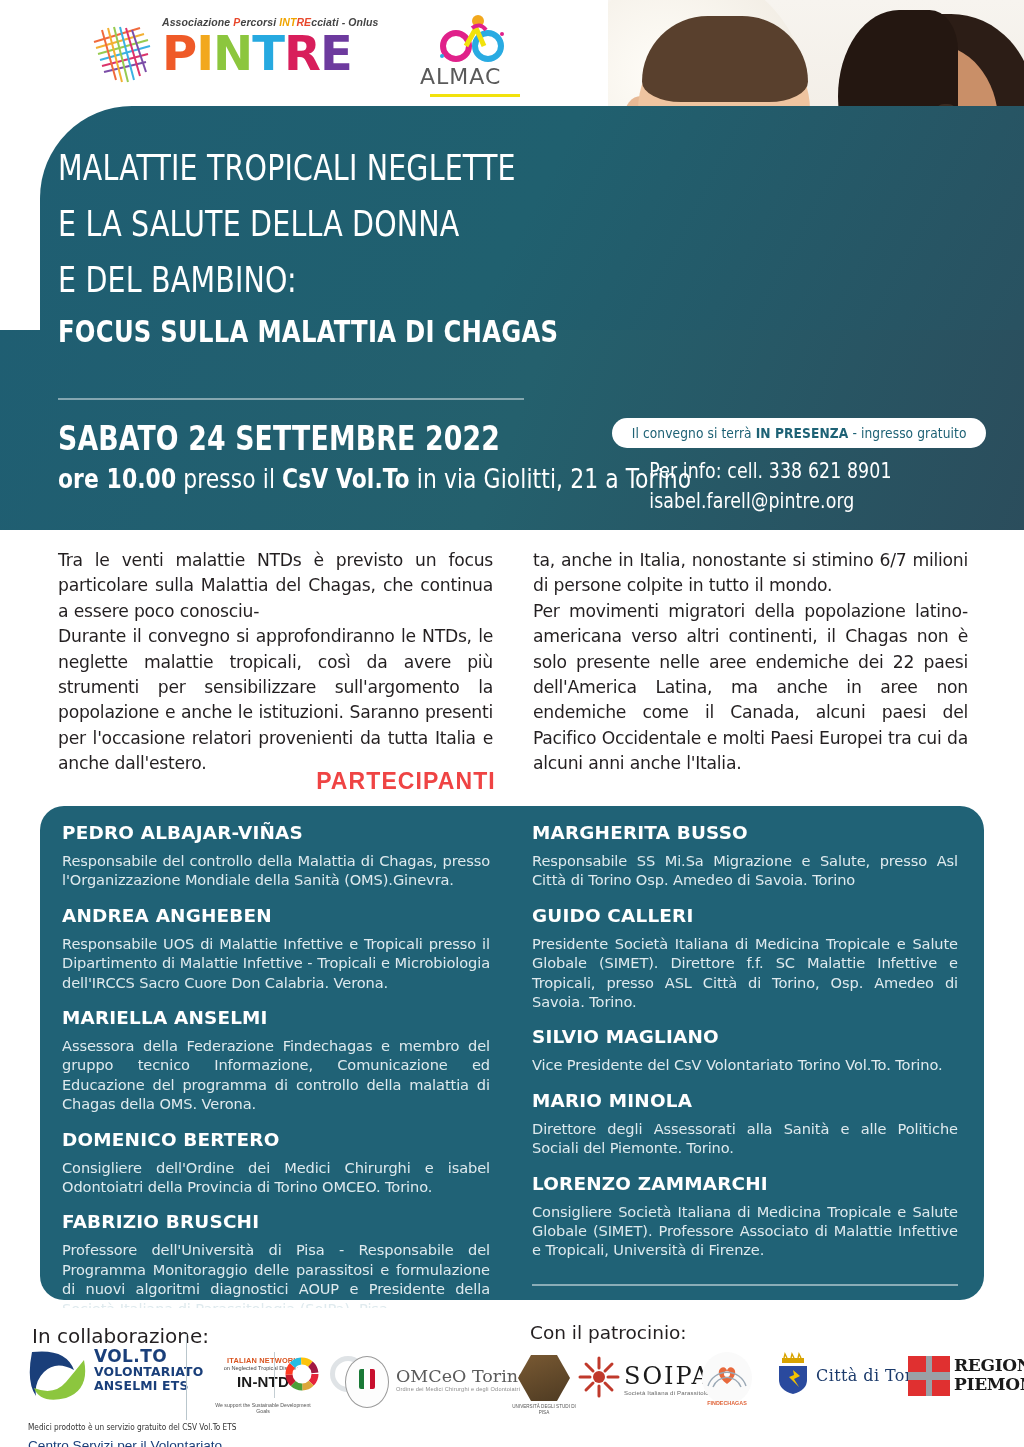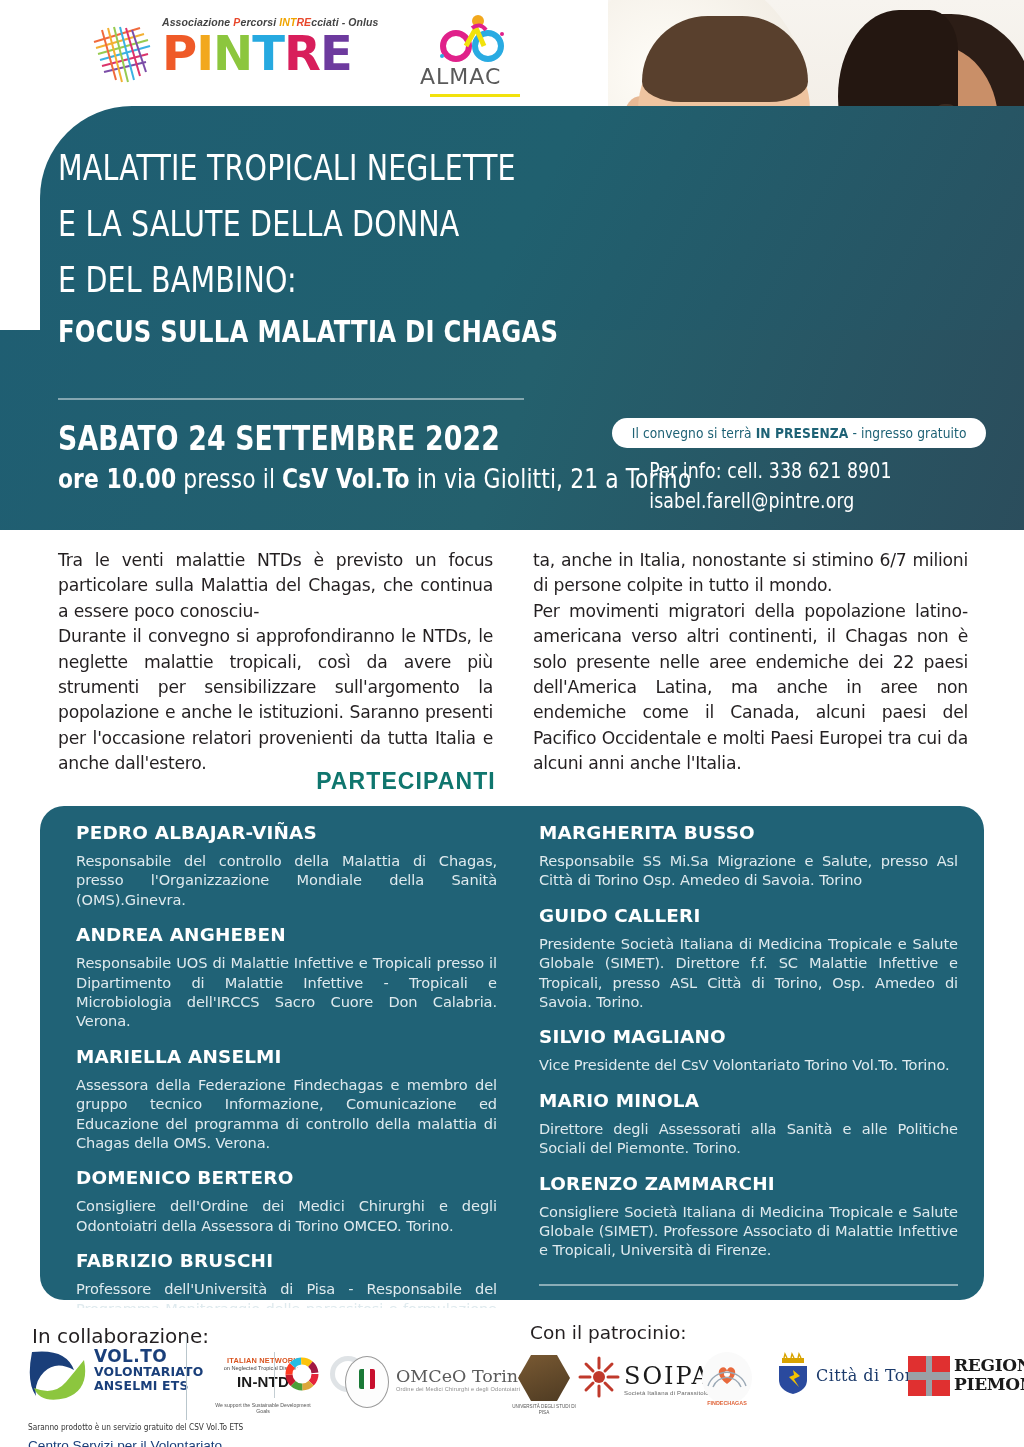--- a/index.html
+++ b/index.html
@@ -170,27 +170,27 @@
   .body-col { width: 435px; }
   .body-col p {
     color: #231f20; font-size: 17.2px; line-height: 25.4px;
     text-align: justify; font-family: "DejaVu Sans", sans-serif;
     letter-spacing: -.25px; word-spacing: .2px;
   }
 
   
   .partecipanti-title {
     position: absolute; left: 0; top: 768px; width: 812px; text-align: center;
-    color: #0f766e; font-size: 23px; font-weight: bold; letter-spacing: 1.1px;
+    color: #ef4444; font-size: 23px; font-weight: bold; letter-spacing: 1.1px;
   }
   .part-panel {
     position: absolute; left: 40px; top: 806px; width: 944px; height: 494px;
     background: #206276; border-radius: 24px;
   }
-  .part-cols { position: absolute; left: 0; top: 0; width: 944px; height: 494px; display: flex; padding-left: 14px; }
+  .part-cols { position: absolute; left: 0; top: 0; width: 944px; height: 494px; display: flex; }
   .part-col { width: 472px; padding: 14px 22px 0 22px; }
   .part-col.right { padding-left: 20px; padding-right: 26px; }
   .p-name {
     color: #ffffff; font-size: 18.4px; font-weight: bold; letter-spacing: .2px;
     margin-top: 15px; font-family: "DejaVu Sans", sans-serif;
   }
   .part-col .p-name:first-child { margin-top: 2px; }
   .p-desc {
     color: #dfeaee; font-size: 14.6px; line-height: 19.4px; text-align: justify;
     letter-spacing: -.1px; margin-top: 8px; font-family: "DejaVu Sans", sans-serif;
@@ -386,21 +386,21 @@
   <div class="part-panel">
     <div class="part-cols">
       <div class="part-col left">
         <div class="p-name">PEDRO ALBAJAR-VIÑAS</div>
         <div class="p-desc">Responsabile del controllo della Malattia di Chagas, presso l'Organizzazione Mondiale della Sanità (OMS).Ginevra.</div>
         <div class="p-name">ANDREA ANGHEBEN</div>
         <div class="p-desc">Responsabile UOS di Malattie Infettive e Tropicali presso il Dipartimento di Malattie Infettive - Tropicali e Microbiologia dell'IRCCS Sacro Cuore Don Calabria. Verona.</div>
         <div class="p-name">MARIELLA ANSELMI</div>
         <div class="p-desc">Assessora della Federazione Findechagas e membro del gruppo tecnico Informazione, Comunicazione ed Educazione del programma di controllo della malattia di Chagas della OMS. Verona.</div>
         <div class="p-name">DOMENICO BERTERO</div>
-        <div class="p-desc">Consigliere dell'Ordine dei Medici Chirurghi e degli Odontoiatri della Assessora di Torino OMCEO. Torino.</div>
+        <div class="p-desc">Consigliere dell'Ordine dei Medici Chirurghi e isabel Odontoiatri della Provincia di Torino OMCEO. Torino.</div>
         <div class="p-name">FABRIZIO BRUSCHI</div>
         <div class="p-desc">Professore dell'Università di Pisa - Responsabile del Programma Monitoraggio delle parassitosi e formulazione di nuovi algoritmi diagnostici AOUP e Presidente della Società Italiana di Parassitologia (SoIPa). Pisa.</div>
       </div>
 
       <div class="part-col right">
         <div class="p-name">MARGHERITA BUSSO</div>
         <div class="p-desc">Responsabile SS Mi.Sa Migrazione e Salute, presso Asl Città di Torino Osp. Amedeo di Savoia. Torino</div>
         <div class="p-name">GUIDO CALLERI</div>
         <div class="p-desc">Presidente Società Italiana di Medicina Tropicale e Salute Globale (SIMET). Direttore f.f. SC Malattie Infettive e Tropicali, presso ASL Città di Torino, Osp. Amedeo di Savoia. Torino.</div>
         <div class="p-name">SILVIO MAGLIANO</div>
@@ -427,21 +427,21 @@
       <svg class="volto-mark" viewBox="0 0 60 52">
         <path d="M4 4 q34 -4 42 18 q-18 -10 -30 2 q-10 10 -8 24 Q-2 34 4 4z" fill="#1a3f7a"></path>
         <path d="M56 12 q6 30 -18 38 q-26 6 -32 -10 q20 8 32 -6 q10 -12 18 -22z" fill="#8cc63e"></path>
       </svg>
       <div class="volto-txt">
         <div class="volto-t1">VOL.TO</div>
         <div class="volto-t2">VOLONTARIATO</div>
         <div class="volto-t2">ANSELMI ETS</div>
       </div>
       <div class="volto-t3">Centro Servizi per il Volontariato</div>
-      <div class="volto-t4">Saranno prodotto è un servizio gratuito del CSV Vol.To ETS</div>
+      <div class="volto-t4">Medici prodotto è un servizio gratuito del CSV Vol.To ETS</div>
     </div>
 
     <div class="vdiv"></div>
 
     <div class="inntd">
       <div class="inntd-t1">ITALIAN NETWORK</div>
       <div class="inntd-t2">on Neglected Tropical Diseases</div>
       <div class="inntd-t3">IN-NTD</div>
       <div class="inntd-t4">We support the Sustainable Development Goals</div>
     </div>

